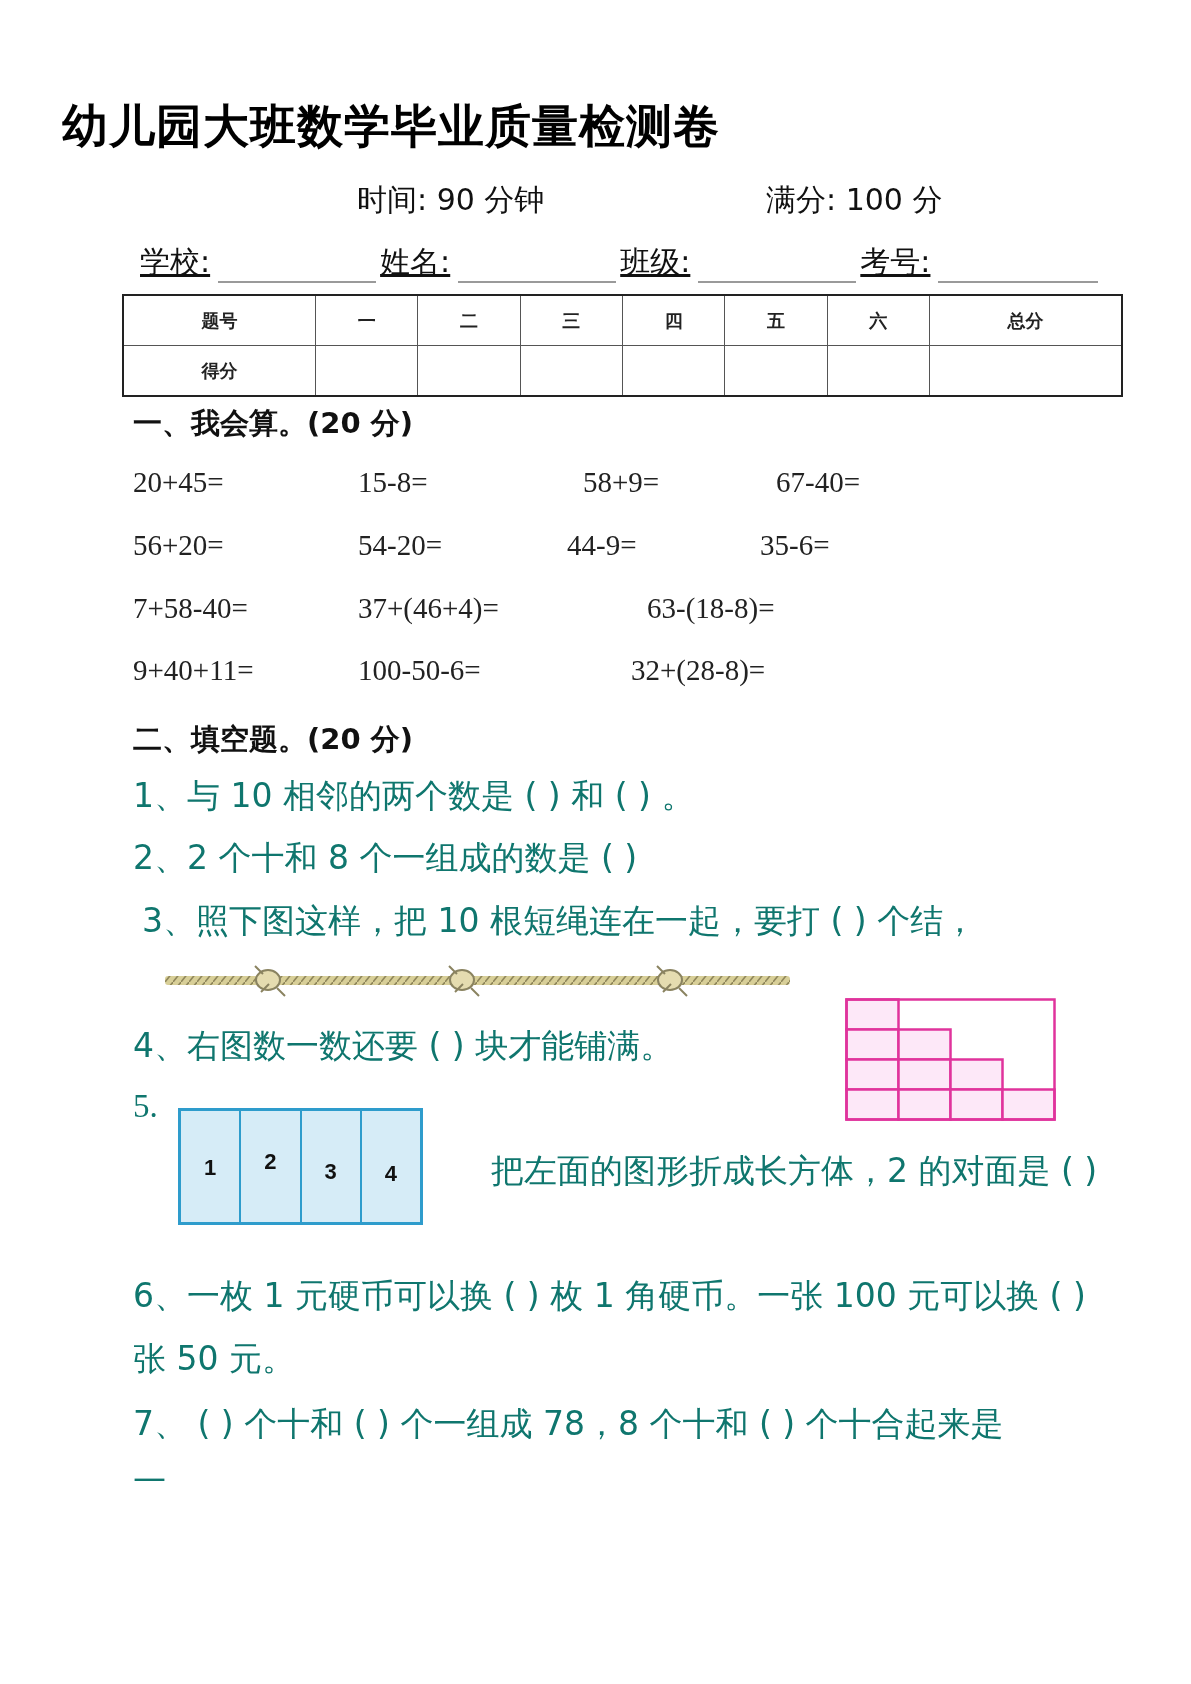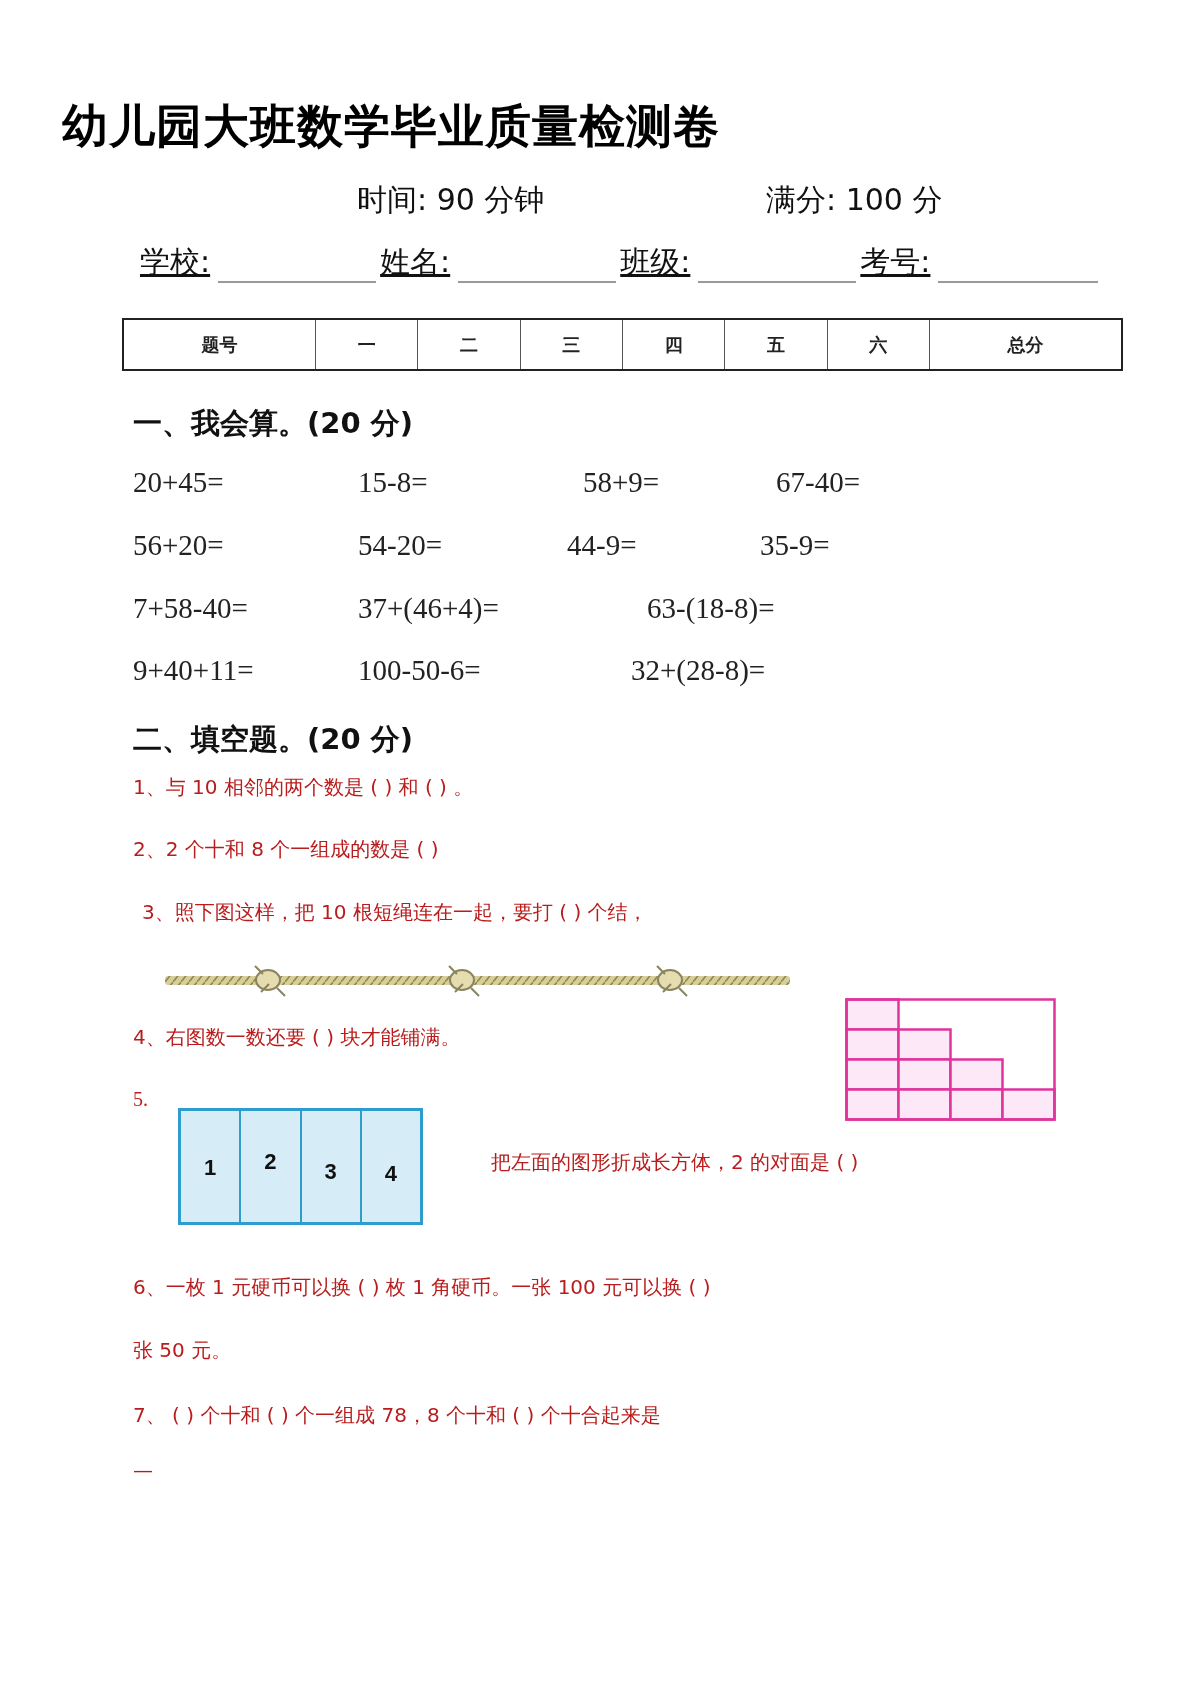--- a/index.html
+++ b/index.html
@@ -8,24 +8,24 @@
     .abs { position:absolute; white-space:nowrap; }
     .title { left:0; width:1191px; top:96px; padding-left:62px; box-sizing:border-box;
              font-family:"DejaVu Sans",sans-serif; font-weight:bold; font-size:46px; letter-spacing:1px; color:#000; }
     .info { top:180px; font-size:30px; font-family:"DejaVu Sans",sans-serif; }
     .fields { top:242px; left:140px; font-size:30px; font-family:"DejaVu Sans",sans-serif; display:flex; align-items:flex-end;text-decoration:underline; }
     .fields .lbl { margin-right:8px; }
     .fields .blank { display:inline-block; width:158px; border-bottom:2px solid #9a9a9a; height:28px; margin-right:4px; }
     table.score { position:absolute; left:122px; top:294px; width:1001px; border-collapse:collapse; }
     table.score td { border:1.5px solid #555; height:47px; text-align:center; font-family:"DejaVu Sans",sans-serif;
                      font-weight:bold; font-size:18px; color:#222; }
-    table.score { border:2px solid #222;margin-top:24px; }
+    table.score { border:2px solid #222; }
     .sec { font-family:"DejaVu Sans",sans-serif; font-weight:bold; font-size:29px; color:#111; }
     .calc { font-size:29px; font-family:"Liberation Serif",serif; color:#222; }
-    .q { font-size:20px; font-family:"DejaVu Sans",sans-serif; color:#b91c1c; }
+    .q { font-size:33px; font-family:"DejaVu Sans",sans-serif; color:#0f766e; }
     .rope { position:absolute; left:165px; top:962px; width:625px; height:36px; }
     .grid { position:absolute; left:845px; top:998px; width:211px; height:123px; }
     .foldbox { position:absolute; left:178px; top:1108px; width:245px; height:117px; display:flex;
                border:3px solid #2e9ccc; box-sizing:border-box; background:#d6ecf7; }
     .foldbox .face { flex:1; border-right:2.5px solid #2e9ccc; position:relative;
                      font-family:"Liberation Sans",sans-serif; font-weight:bold; font-size:22px; color:#111; }
     .foldbox .face:last-child { border-right:none; }
     .foldbox .face span { position:absolute; left:0; right:0; text-align:center; }
   </style>
 </head>
@@ -58,34 +58,44 @@
       <tr>
     <td>题号</td>
     <td>一</td>
     <td>二</td>
     <td>三</td>
     <td>四</td>
     <td>五</td>
     <td>六</td>
     <td>总分</td>
   </tr>
+  <tr>
+    <td>得分</td>
+    <td></td>
+    <td></td>
+    <td></td>
+    <td></td>
+    <td></td>
+    <td></td>
+    <td></td>
+  </tr>
 </tbody>
   </table>
 
 <div class="abs sec" style="left:133px; top:404px;">一、我会算。(20 分)</div>
 
 <div class="abs calc" style="left:133px; top:466px;">20+45=</div>
 <div class="abs calc" style="left:358px; top:466px;">15-8=</div>
 <div class="abs calc" style="left:583px; top:466px;">58+9=</div>
 <div class="abs calc" style="left:776px; top:466px;">67-40=</div>
 
 <div class="abs calc" style="left:133px; top:529px;">56+20=</div>
 <div class="abs calc" style="left:358px; top:529px;">54-20=</div>
 <div class="abs calc" style="left:567px; top:529px;">44-9=</div>
-<div class="abs calc" style="left:760px; top:529px;">35-9=</div>
+<div class="abs calc" style="left:760px; top:529px;">35-6=</div>
 
 <div class="abs calc" style="left:133px; top:592px;">7+58-40=</div>
 <div class="abs calc" style="left:358px; top:592px;">37+(46+4)=</div>
 <div class="abs calc" style="left:647px; top:592px;">63-(18-8)=</div>
 
 <div class="abs calc" style="left:133px; top:654px;">9+40+11=</div>
 <div class="abs calc" style="left:358px; top:654px;">100-50-6=</div>
 <div class="abs calc" style="left:631px; top:654px;">32+(28-8)=</div>
 
 <div class="abs sec" style="left:133px; top:720px;">二、填空题。(20 分)</div>

